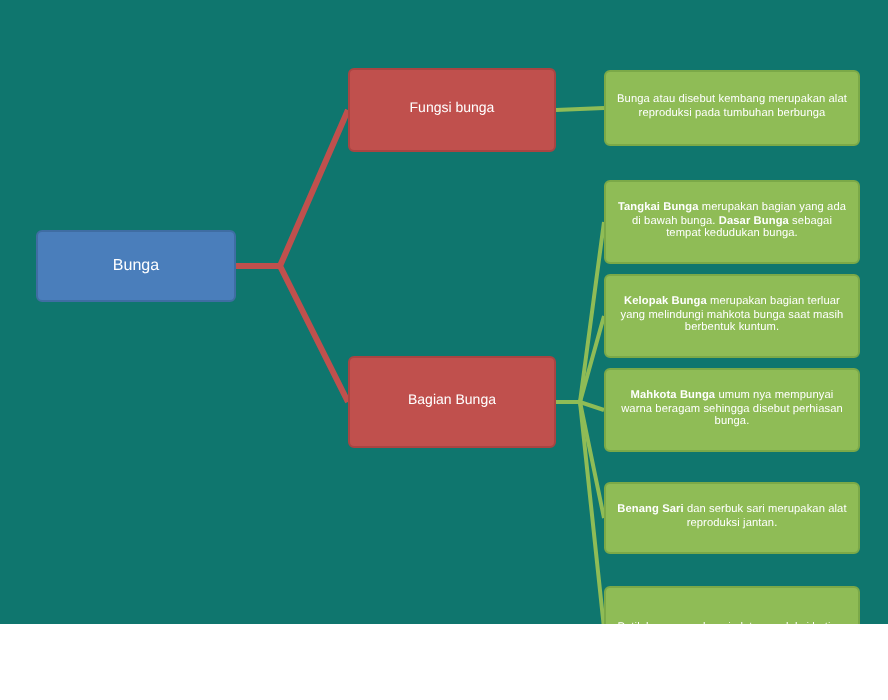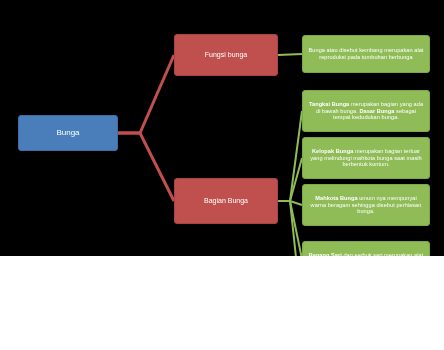--- a/index.html
+++ b/index.html
@@ -3,22 +3,22 @@
 <meta charset="utf-8">
 <style>
   html, body {
     margin: 0;
     padding: 0;
     background: #ffffff;
   }
   #canvas {
     position: relative;
     width: 444px;
-    height: 256px;
-    background: #000000;
+    height: 312px;
+    background: #0f766e;
     font-family: "Liberation Sans", sans-serif;
     overflow: hidden;
   }
   #edges {
     position: absolute;
     left: 0;
     top: 0;
     width: 444px;
     height: 350px;
   }

